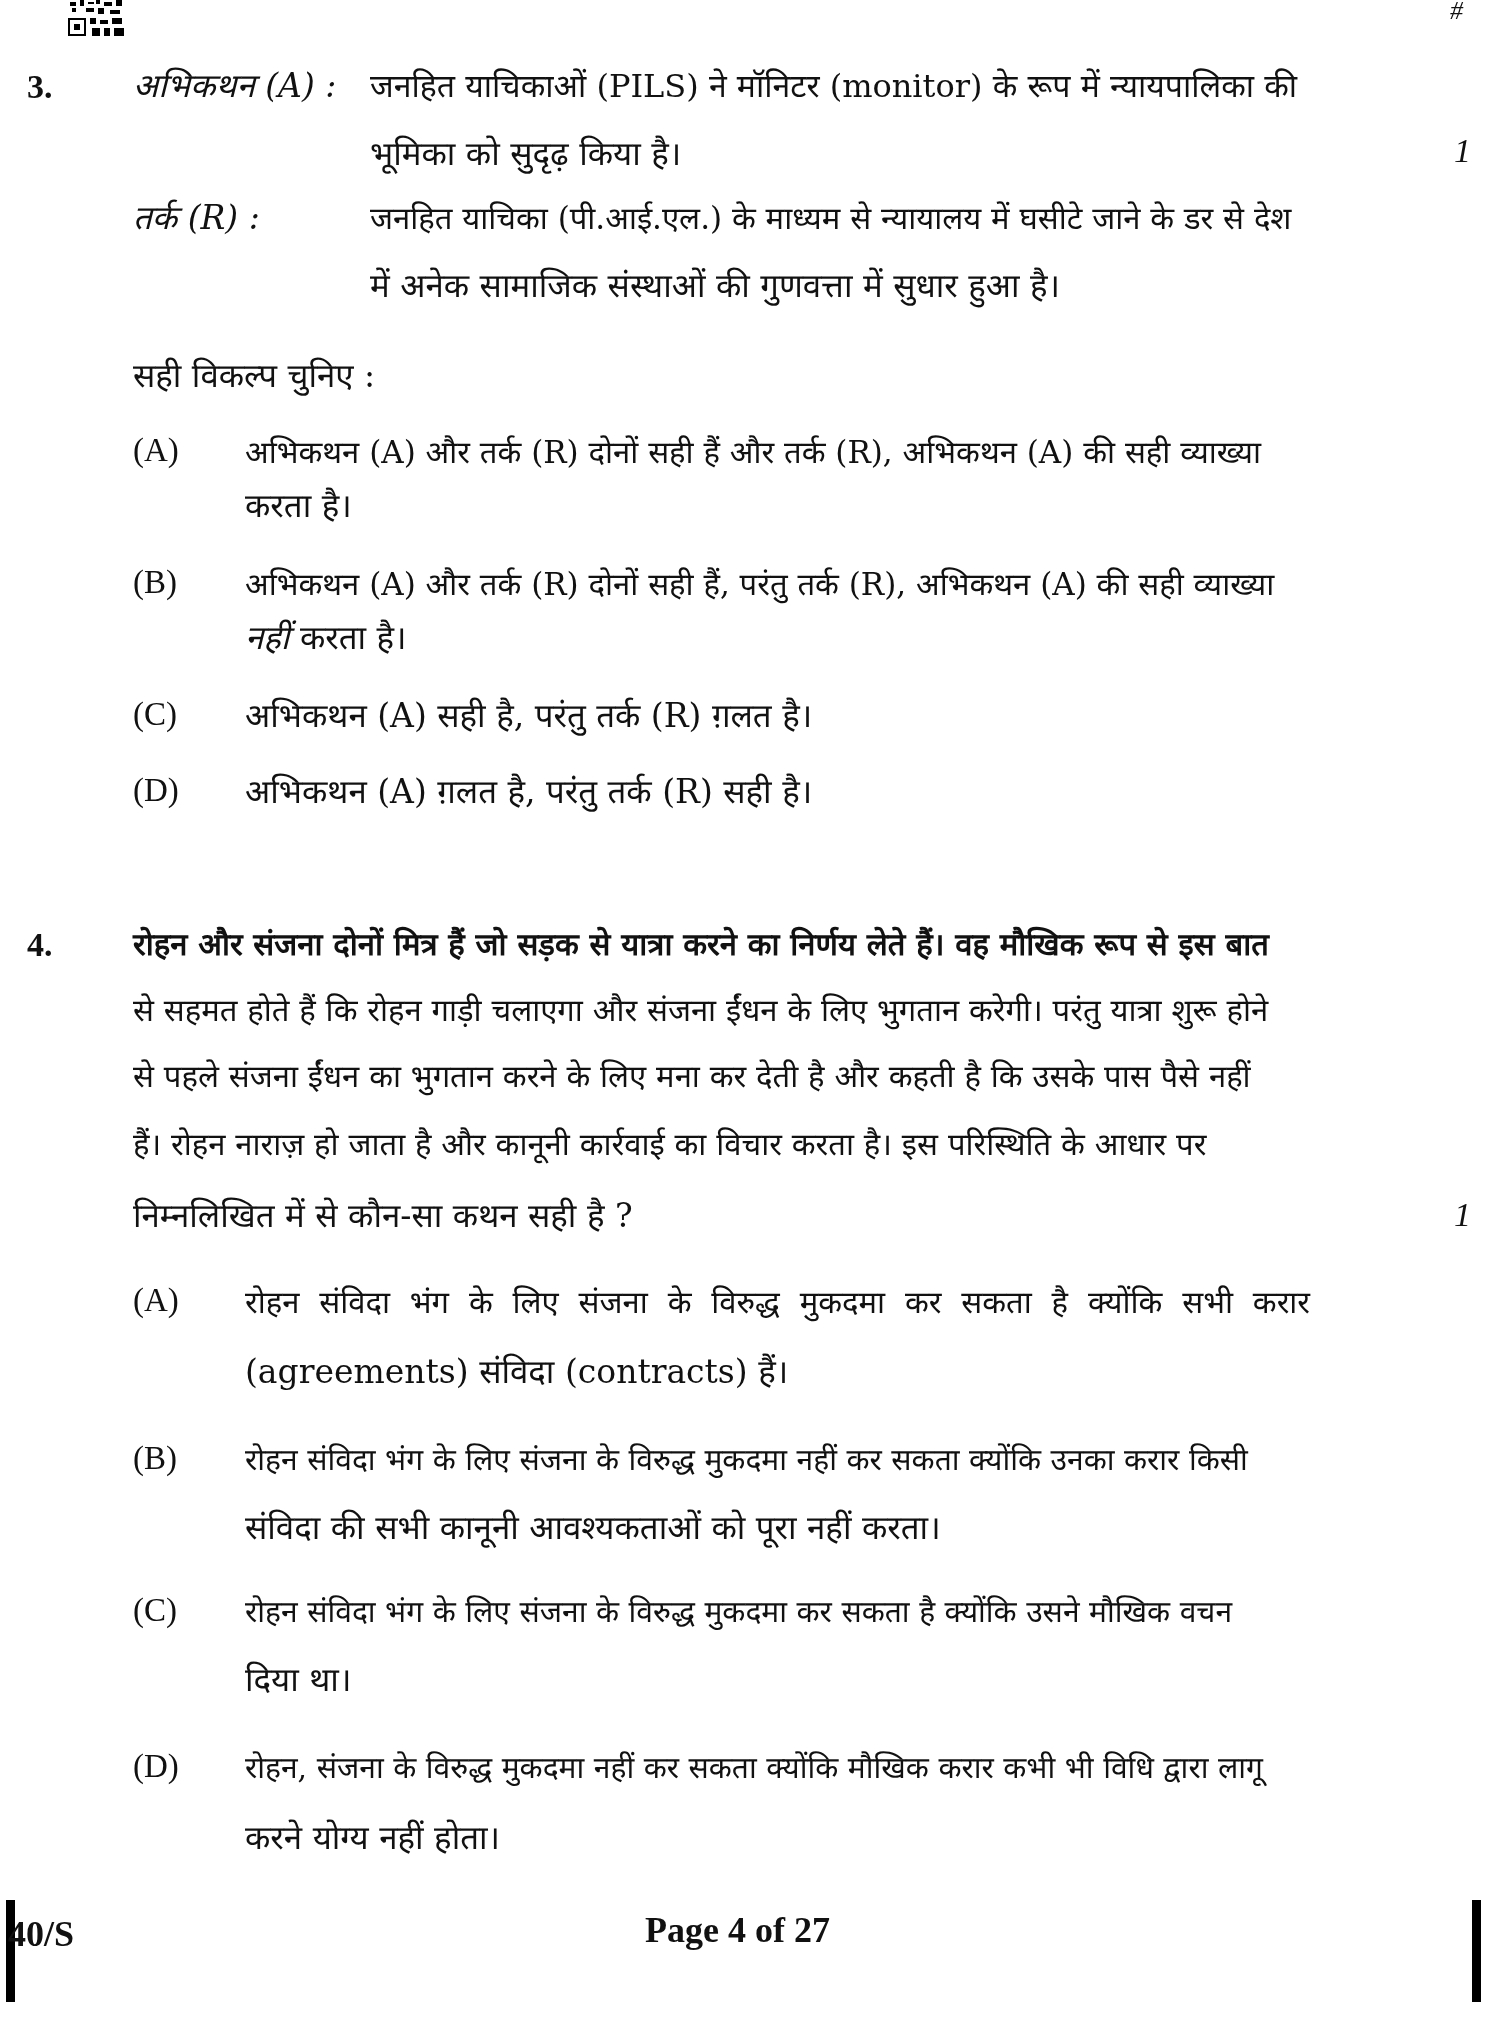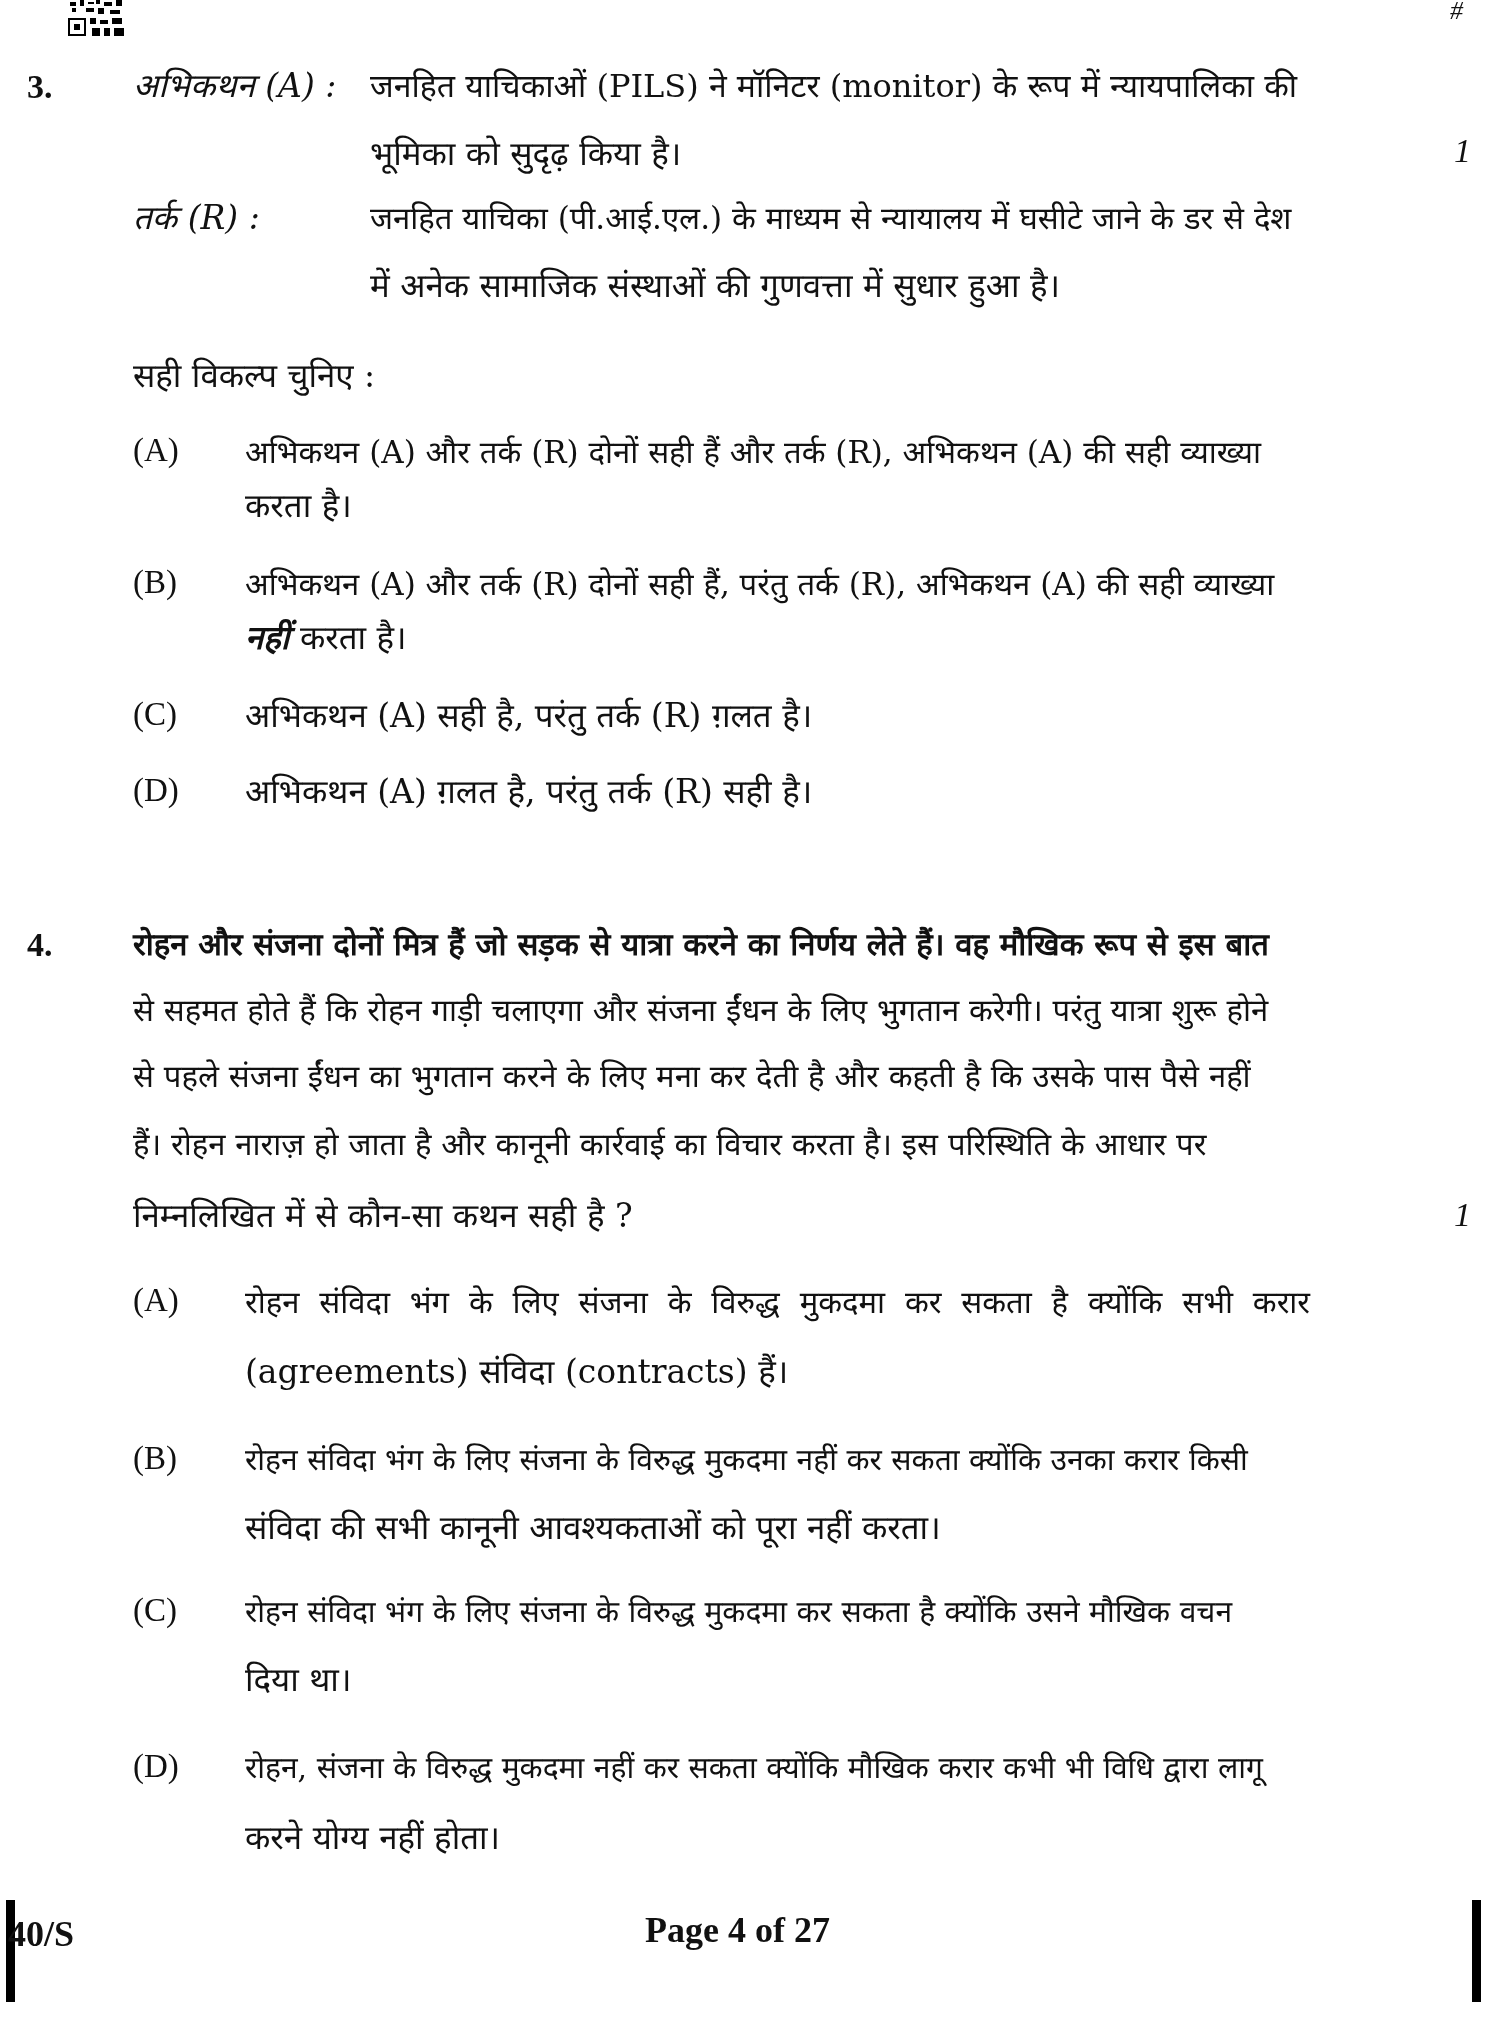--- a/index.html
+++ b/index.html
@@ -4,21 +4,21 @@
 <style>
   html, body { margin:0; padding:0; background:#ffffff; }
   body { width:1505px; height:2034px; position:relative; overflow:hidden;
          font-family:"DejaVu Serif","Liberation Serif",serif; color:#111; }
   .abs { position:absolute; white-space:nowrap; }
   .txt { font-size:33px; line-height:40px; }
   .qnum { font-family:"Liberation Serif",serif; font-weight:bold; font-size:34px; }
   .label-it { font-style:italic; }
   .opt-letter { font-family:"Liberation Serif",serif; font-size:33px; }
   .marks { font-family:"Liberation Serif",serif; font-style:italic; font-size:34px; }
-  .bold-it { font-weight:bold; font-style:italic;text-align:right; }
+  .bold-it { font-weight:normal; font-style:italic;text-align:right; }
   .footer-text { font-family:"Liberation Serif",serif; font-weight:bold; font-size:36px; }
   .bar { position:absolute; background:#000; }
   .qr { position:absolute; left:68px; top:0px; width:58px; height:38px; }
 </style>
 </head>
 <body>
 
 <svg class="qr" viewBox="0 0 29 19" preserveAspectRatio="none">
   <rect x="0" y="0" width="29" height="19" fill="#fff"></rect>
   <rect x="1" y="1" width="3" height="2" fill="#000"></rect>

